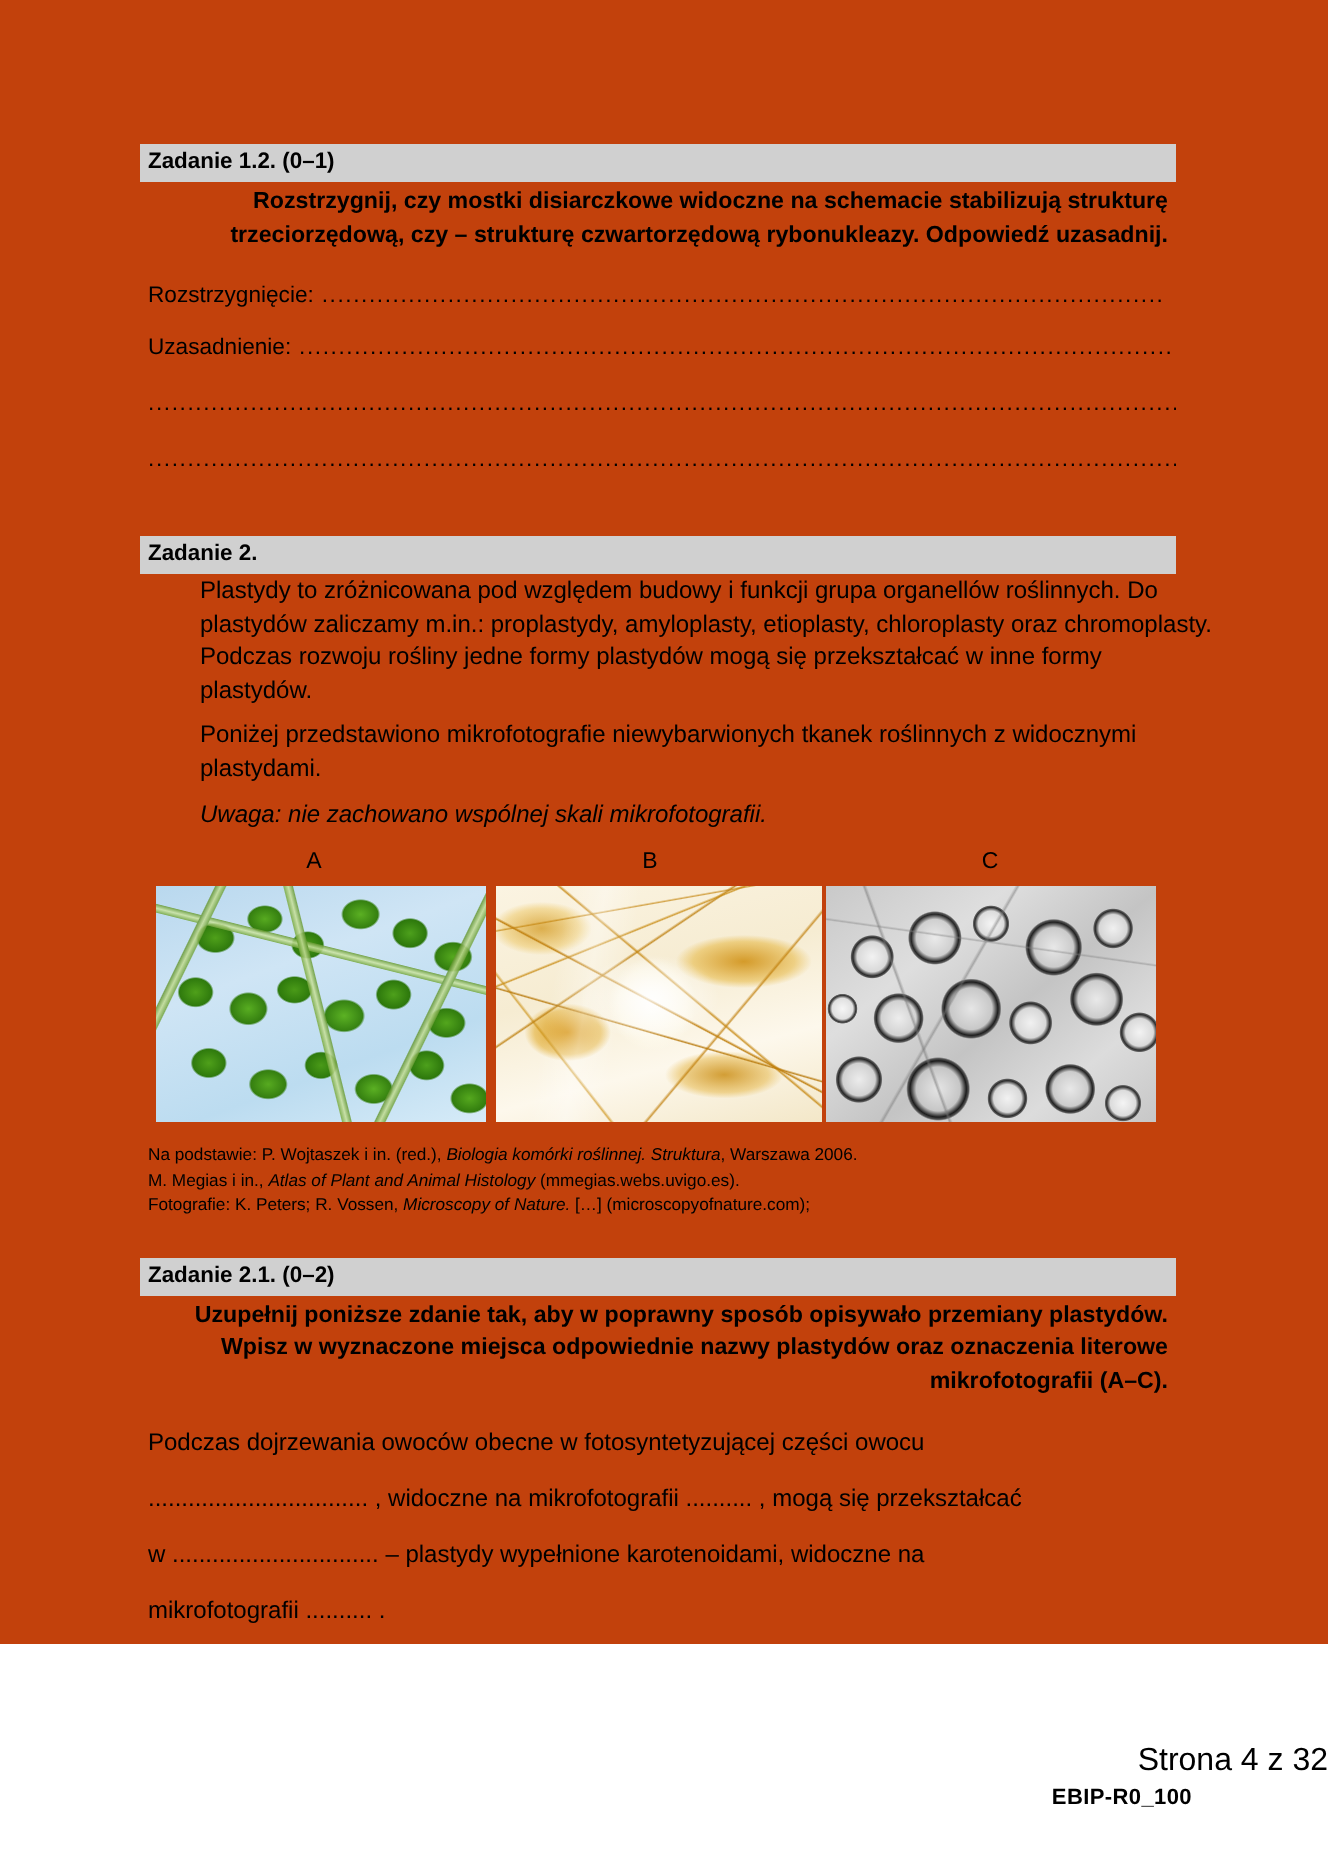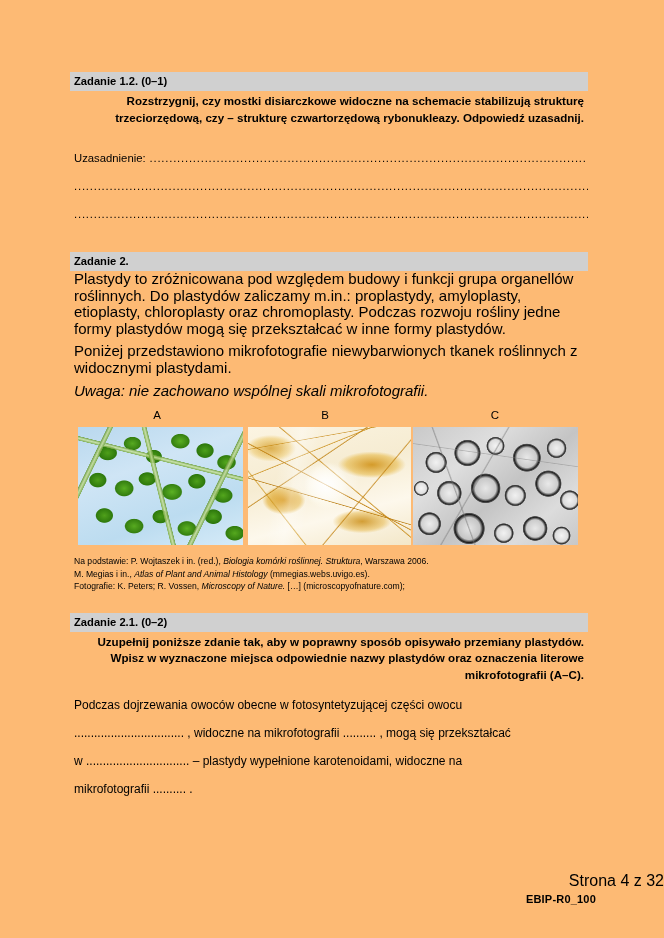--- a/index.html
+++ b/index.html
@@ -12,22 +12,22 @@
     height: 938px;
     position: relative;
     font-family: "Liberation Sans", sans-serif;
     color: #000000;
     overflow: hidden;
   }
   .page {
     position: absolute;
     left: 0; top: 0;
     width: 664px;
-    height: 938px;
-    background: #fdba74;
+    height: 822px;
+    background: #c2410c;
   }
   .content {
     position: absolute;
     left: 70px;
     top: 72px;
     width: 518px;
   }
 
   
   .task-band {
@@ -42,25 +42,26 @@
   .task-cmd {
     font-weight: bold;
     font-size: 11.6px;
     line-height: 16.5px;
     padding: 2px 4px 0 4px;
     box-sizing: border-box;
     width: 518px;
     text-align: right;
   }
   .body-text {
-    font-size: 15px;
+    font-size: 12px;
     line-height: 16.6px;
     padding: 0 4px;
     box-sizing: border-box;
     width: 518px;
+    margin-left: 26px;
   }
   .body-text.italic { font-style: italic; }
 
   .spacer-6  { height: 6px; }
   .spacer-10 { height: 10px; }
   .spacer-12 { height: 12px; }
   .spacer-14 { height: 14px; }
   .spacer-20 { height: 20px; }
   .spacer-30 { height: 30px; }
 
@@ -252,20 +253,23 @@
 <body>
 
 <div class="page">
   <div class="content">
 
     <div class="task-band">Zadanie 1.2. (0–1)</div>
     <div class="task-cmd">Rozstrzygnij, czy mostki disiarczkowe widoczne na schemacie stabilizują strukturę trzeciorzędową, czy – strukturę czwartorzędową rybonukleazy. Odpowiedź uzasadnij.</div>
 
     <div class="spacer-14"></div>
 
+    <div class="ans-line">
+      <span class="ans-label">Rozstrzygnięcie:</span><span class="dots"> ...........................................................................................................</span>
+    </div>
     <div class="spacer-10"></div>
     <div class="ans-line">
       <span class="ans-label">Uzasadnienie:</span><span class="dots"> ...............................................................................................................</span>
     </div>
     <div class="spacer-12"></div>
     <div class="ans-line">
       <span class="dots">........................................................................................................................................</span>
     </div>
     <div class="spacer-12"></div>
     <div class="ans-line">

